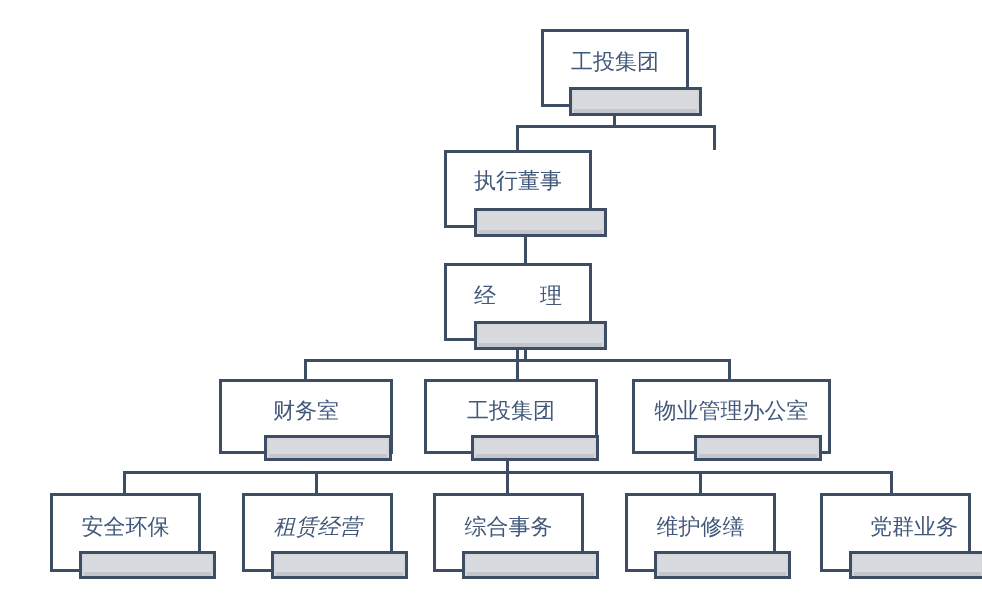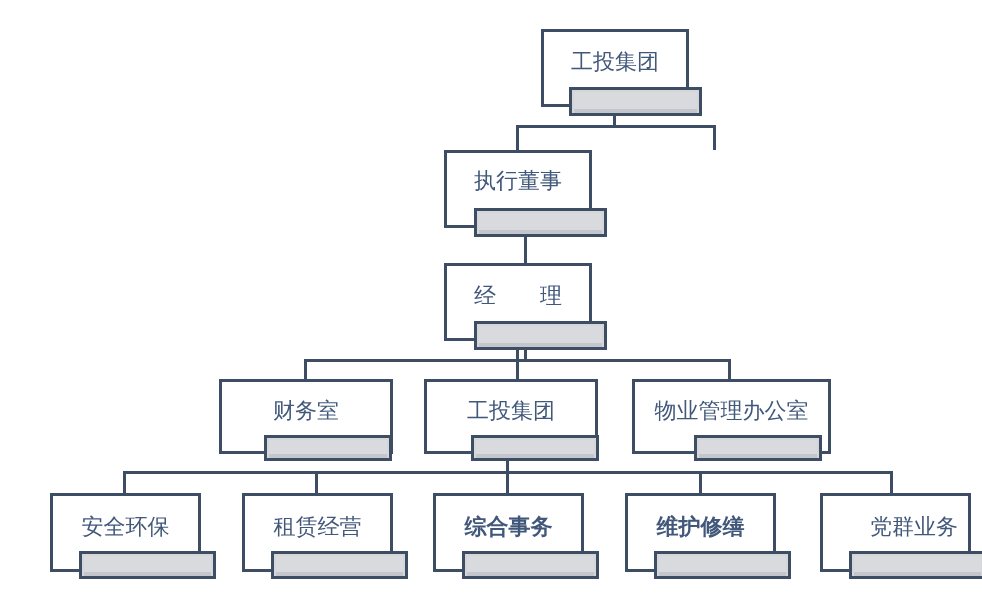--- a/index.html
+++ b/index.html
@@ -140,40 +140,40 @@
 
   <div class="node" style="left:15px;top:493px;width:166px;height:89px;">
     <div class="node-box" style="width:151px;height:79px;">
       <span class="node-label">安全环保</span>
     </div>
     <div class="node-bar" style="left:29px;top:58px;width:137px;height:28px;">
       <div class="node-bar-inner"></div>
     </div>
   </div>
 
-  <div class="node" style="left:207px;top:493px;width:166px;height:89px;">
+  <div class="node" style="left:207px;top:493px;width:166px;height:89px;font-style:italic;">
     <div class="node-box" style="width:151px;height:79px;">
       <span class="node-label">租赁经营</span>
     </div>
     <div class="node-bar" style="left:29px;top:58px;width:137px;height:28px;">
       <div class="node-bar-inner"></div>
     </div>
   </div>
 
   <div class="node" style="left:398px;top:493px;width:166px;height:89px;">
-    <div class="node-box" style="width:151px;height:79px;font-weight:bold;">
+    <div class="node-box" style="width:151px;height:79px;">
       <span class="node-label">综合事务</span>
     </div>
     <div class="node-bar" style="left:29px;top:58px;width:137px;height:28px;">
       <div class="node-bar-inner"></div>
     </div>
   </div>
 
   <div class="node" style="left:590px;top:493px;width:166px;height:89px;">
-    <div class="node-box" style="width:151px;height:79px;font-weight:bold;">
+    <div class="node-box" style="width:151px;height:79px;">
       <span class="node-label">维护修缮</span>
     </div>
     <div class="node-bar" style="left:29px;top:58px;width:137px;height:28px;">
       <div class="node-bar-inner"></div>
     </div>
   </div>
 
   <div class="node" style="left:785px;top:493px;width:166px;height:89px;">
     <div class="node-box" style="width:151px;height:79px;padding-left:37px;">
       <span class="node-label">党群业务</span>

